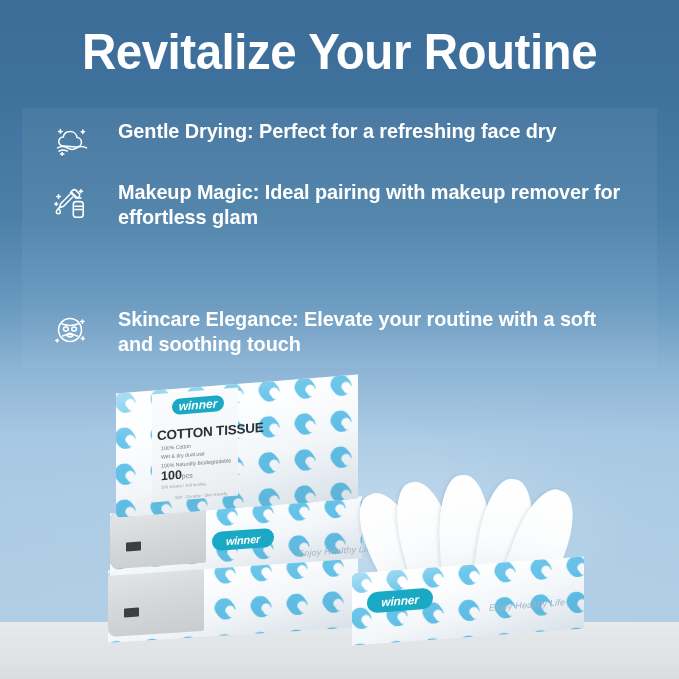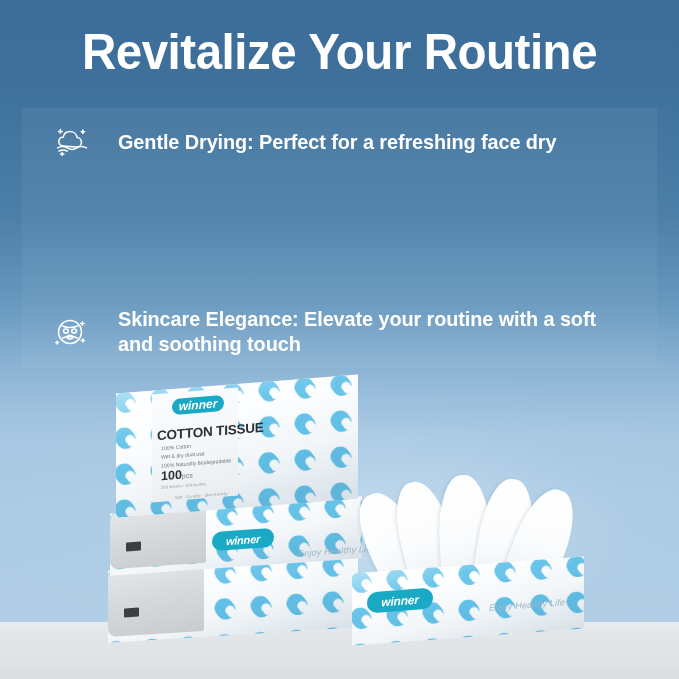--- a/index.html
+++ b/index.html
@@ -81,21 +81,21 @@
     background: linear-gradient(180deg,
         rgba(255,255,255,0.055) 0%,
         rgba(255,255,255,0.045) 45%,
         rgba(255,255,255,0.035) 100%);
   }
   .feature-row {
     position: absolute;
     left: 0;
     width: 635px;
     display: flex;
-    align-items: center;
+    align-items: flex-start;
   }
   .feature-icon {
     width: 96px;
     flex: 0 0 96px;
     display: flex;
     justify-content: center;
     padding-top: 2px;
   }
   .feature-text {
     flex: 1 1 auto;
@@ -261,20 +261,37 @@
           <path d="M10.5 30.5c3.5-2.2 7-2.2 10.5 0s7 2.2 10.5 0 7-2.2 10.5 0"></path>
           <path d="M12 34c3-1.7 6-1.7 9 0"></path>
           <path d="M13.5 10.5v4M11.5 12.5h4"></path>
           <path d="M38 11v3.6M36.2 12.8h3.6"></path>
           <path d="M15.5 35.5v3M13.7 37h3.6"></path>
         </svg>
       </div>
       <div class="feature-text">Gentle Drying: Perfect for a refreshing face dry</div>
     </div>
 
+    <div class="feature-row" style="top:71px;">
+      <div class="feature-icon">
+        <svg width="44" height="44" viewBox="0 0 48 48" fill="none" stroke="#ffffff" stroke-width="1.7" stroke-linecap="round" stroke-linejoin="round">
+          <path d="M24.5 12.5l5 5"></path>
+          <path d="M26.8 10.2a2.6 2.6 0 013.7 0l3.3 3.3a2.6 2.6 0 010 3.7l-1.6 1.6-7-7z"></path>
+          <path d="M24 14.5L14 24.5l-1.6 4.6 4.6-1.6 10-10"></path>
+          <path d="M13.5 33.5c0 1.2-1 2.2-2.2 2.2s-2.2-1-2.2-2.2c0-1.3 2.2-3.9 2.2-3.9s2.2 2.6 2.2 3.9z"></path>
+          <path d="M30 18.5h6"></path>
+          <path d="M30.6 22.5h4.8a3 3 0 013 3v11a3 3 0 01-3 3h-4.8a3 3 0 01-3-3v-11a3 3 0 013-3z"></path>
+          <path d="M29 27.5h8M29 31h8"></path>
+          <path d="M11.5 15v4M9.5 17h4"></path>
+          <path d="M36 9.5v3.4M34.3 11.2h3.4"></path>
+          <path d="M9 23.5v3.2M7.4 25.1h3.2"></path>
+        </svg>
+      </div>
+      <div class="feature-text">Makeup Magic: Ideal pairing with makeup remover for effortless glam</div>
+    </div>
 
 
     <div class="feature-row" style="top:198px;">
       <div class="feature-icon">
         <svg width="44" height="44" viewBox="0 0 48 48" fill="none" stroke="#ffffff" stroke-width="1.7" stroke-linecap="round" stroke-linejoin="round">
           <path d="M24 11.5c6.9 0 12.5 5.6 12.5 12.5S30.9 36.5 24 36.5 11.5 30.9 11.5 24 17.1 11.5 24 11.5z"></path>
           <path d="M15.5 17.5c5.6 2.2 11.4 2.2 17 0"></path>
           <path d="M16 30.5c5.2-2 10.8-2 16 0"></path>
           <ellipse cx="19.5" cy="23" rx="2.6" ry="2.2"></ellipse>
           <ellipse cx="28.5" cy="23" rx="2.6" ry="2.2"></ellipse>

